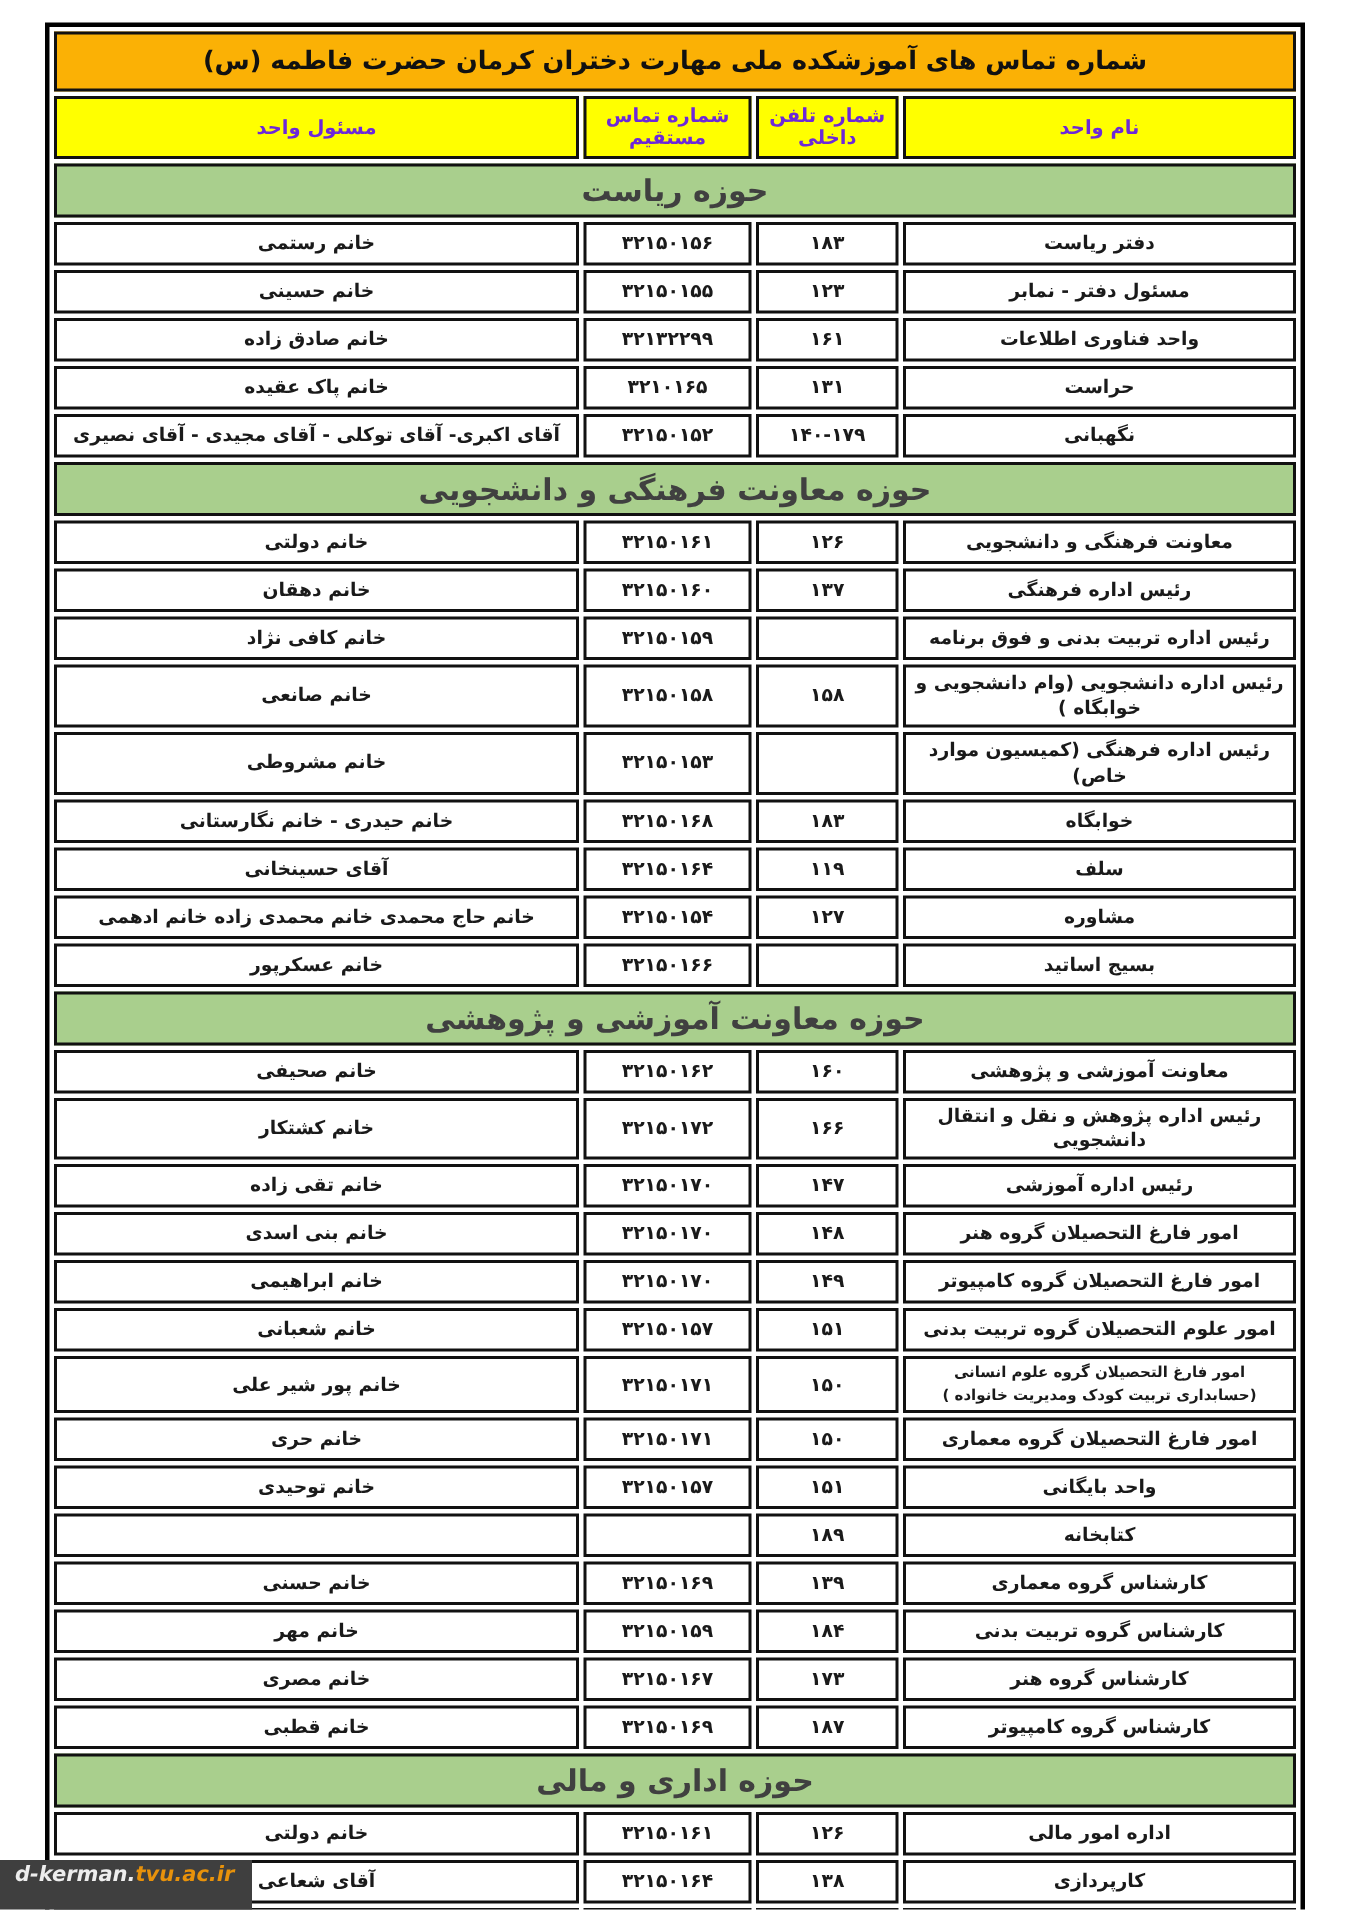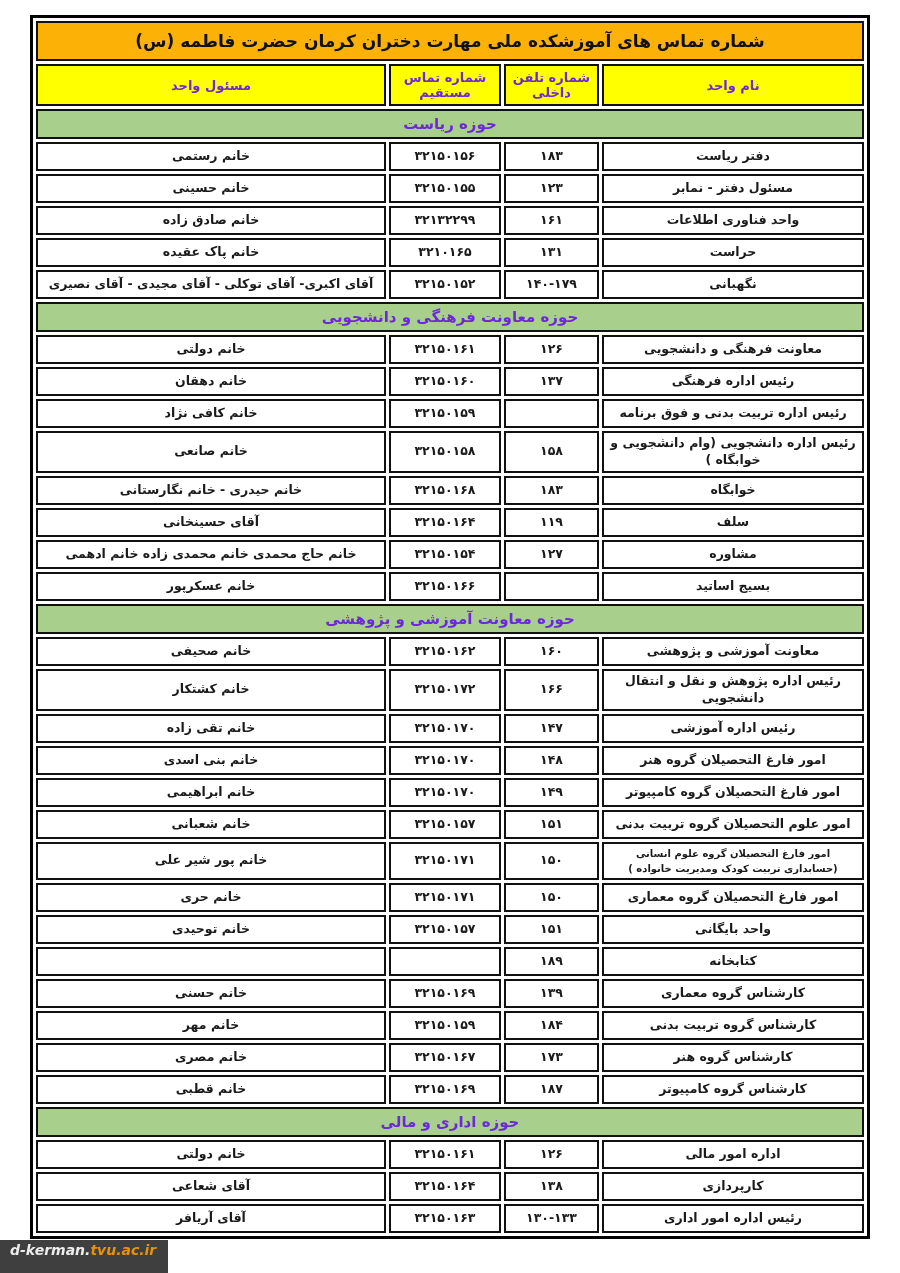--- a/index.html
+++ b/index.html
@@ -19,22 +19,22 @@
   th,td{border:2px solid #111;vertical-align:middle;overflow:hidden;}
   .title-cell{
     background:var(--title-bg,#FBB105);color:#111;font-weight:bold;
     font-size:17px;text-align:center;padding:8px 4px;letter-spacing:0;margin-top:36px;
   }
   .col-head{
     background:var(--header-bg,#FFFF00);color:#6d28d9;font-weight:bold;
     font-size:13px;text-align:center;padding:4px 2px;
   }
   .section-cell{
-    background:var(--section-bg,#A9CF8D);color:#6d28d9;font-weight:bold;
-    font-size:15px;text-align:center;padding:4px 2px;
+    background:var(--section-bg,#A9CF8D);color:#404040;font-weight:bold;
+    font-size:20px;text-align:center;padding:4px 2px;
   }
   .data-cell{
     background:#fff;color:#1a1a1a;font-weight:bold;font-size:12.5px;
     text-align:center;padding:2px 6px;line-height:1.35;height:21px;
   }
   .data-cell.small-text{font-size:10px;line-height:1.5;}
   .watermark{
     position:absolute;left:0;top:1240px;background:var(--watermark-bg,#3F3F3F);
     padding:2px 12px 19px 10px;font-style:italic;font-weight:bold;font-size:14px;
     color:var(--watermark-fg,#EDEDED);direction:ltr;
@@ -119,20 +119,26 @@
             <td class="data-cell">۳۲۱۵۰۱۵۹</td>
             <td class="data-cell">خانم کافی نژاد</td>
           </tr>
           <tr>
             <td class="data-cell">رئیس اداره دانشجویی (وام دانشجویی و خوابگاه )</td>
             <td class="data-cell">۱۵۸</td>
             <td class="data-cell">۳۲۱۵۰۱۵۸</td>
             <td class="data-cell">خانم صانعی</td>
           </tr>
           <tr>
+            <td class="data-cell">رئیس اداره فرهنگی (کمیسیون موارد خاص)</td>
+            <td class="data-cell"></td>
+            <td class="data-cell">۳۲۱۵۰۱۵۳</td>
+            <td class="data-cell">خانم مشروطی</td>
+          </tr>
+          <tr>
             <td class="data-cell">خوابگاه</td>
             <td class="data-cell">۱۸۳</td>
             <td class="data-cell">۳۲۱۵۰۱۶۸</td>
             <td class="data-cell">خانم حیدری - خانم نگارستانی</td>
           </tr>
           <tr>
             <td class="data-cell">سلف</td>
             <td class="data-cell">۱۱۹</td>
             <td class="data-cell">۳۲۱۵۰۱۶۴</td>
             <td class="data-cell">آقای حسینخانی</td>

